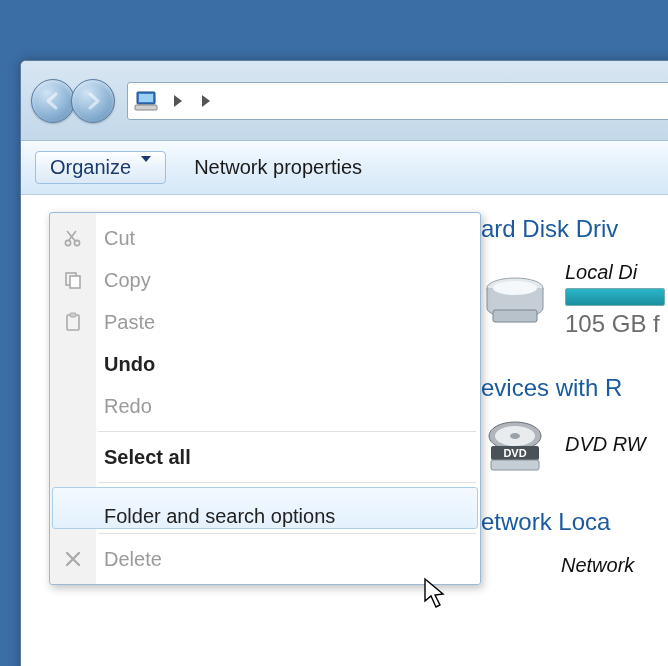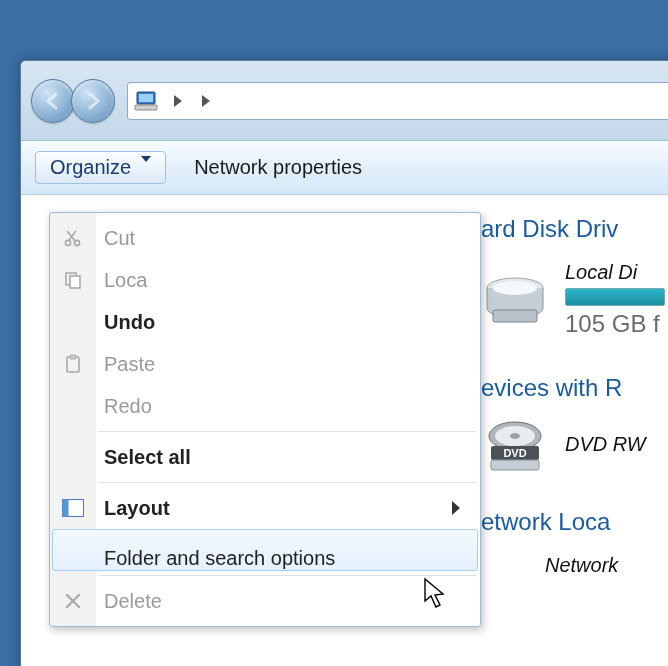--- a/index.html
+++ b/index.html
@@ -251,21 +251,21 @@
           <text x="34" y="37" text-anchor="middle" fill="#fff" font-size="11" font-weight="700" font-family="Arial">DVD</text>
           <rect x="10" y="40" width="48" height="10" rx="2" fill="#c5ced5" stroke="#8a949c"></rect>
         </svg>
         <div class="drive-info">
           <div class="title">DVD RW</div>
         </div>
       </div>
 
       <div class="group-header" style="margin-top:10px">etwork Loca</div>
       <div class="drive-row">
-        <div class="drive-info" style="margin-left:64px">
+        <div class="drive-info" style="margin-left:80px">
           <div class="title">Network</div>
         </div>
       </div>
     </div>
 
     <div class="menu">
       <div class="menu-item disabled">
         <span class="mi-icon">
           <svg width="20" height="20" viewBox="0 0 20 20">
               <path d="M4 3 L13 14 M13 3 L6 12" stroke="#aaa" stroke-width="1.6" fill="none"></path>
@@ -275,55 +275,45 @@
         </span>
         <span>Cut</span>
       </div>
       <div class="menu-item disabled">
         <span class="mi-icon">
           <svg width="20" height="20" viewBox="0 0 20 20">
               <rect x="3" y="3" width="10" height="12" fill="none" stroke="#aaa" stroke-width="1.6"></rect>
               <rect x="7" y="6" width="10" height="12" fill="#fff" stroke="#aaa" stroke-width="1.6"></rect>
             </svg>
         </span>
-        <span>Loca</span>
-      </div>
-      <div class="menu-item bold">
-        <span class="mi-icon"></span>
-        <span>Undo</span>
+        <span>Copy</span>
       </div>
       <div class="menu-item disabled">
         <span class="mi-icon">
           <svg width="20" height="20" viewBox="0 0 20 20">
               <rect x="4" y="3" width="12" height="15" rx="1" fill="none" stroke="#aaa" stroke-width="1.6"></rect>
               <rect x="7" y="1" width="6" height="4" rx="1" fill="#ccc" stroke="#aaa"></rect>
             </svg>
         </span>
         <span>Paste</span>
       </div>
+      <div class="menu-item bold">
+        <span class="mi-icon"></span>
+        <span>Undo</span>
+      </div>
       <div class="menu-item disabled">
         <span class="mi-icon"></span>
         <span>Redo</span>
       </div>
       <div class="menu-sep"></div>
       <div class="menu-item bold">
         <span class="mi-icon"></span>
         <span>Select all</span>
       </div>
       <div class="menu-sep"></div>
-      <div class="menu-item bold">
-        <span class="mi-icon">
-          <svg width="22" height="18" viewBox="0 0 22 18">
-              <rect x="0.5" y="0.5" width="21" height="17" fill="#fff" stroke="#4a7ab8"></rect>
-              <rect x="0.5" y="0.5" width="6" height="17" fill="#5a95d8"></rect>
-            </svg>
-        </span>
-        <span>Layout</span>
-        <span class="sub-arrow"></span>
-      </div>
       <div class="menu-item hover">
         <span class="mi-icon"></span>
         <span>Folder and search options</span>
       </div>
       <div class="menu-sep"></div>
       <div class="menu-item disabled">
         <span class="mi-icon">
           <svg width="20" height="20" viewBox="0 0 20 20">
               <path d="M4 4 L16 16 M16 4 L4 16" stroke="#aaa" stroke-width="2.4" stroke-linecap="round"></path>
             </svg>

